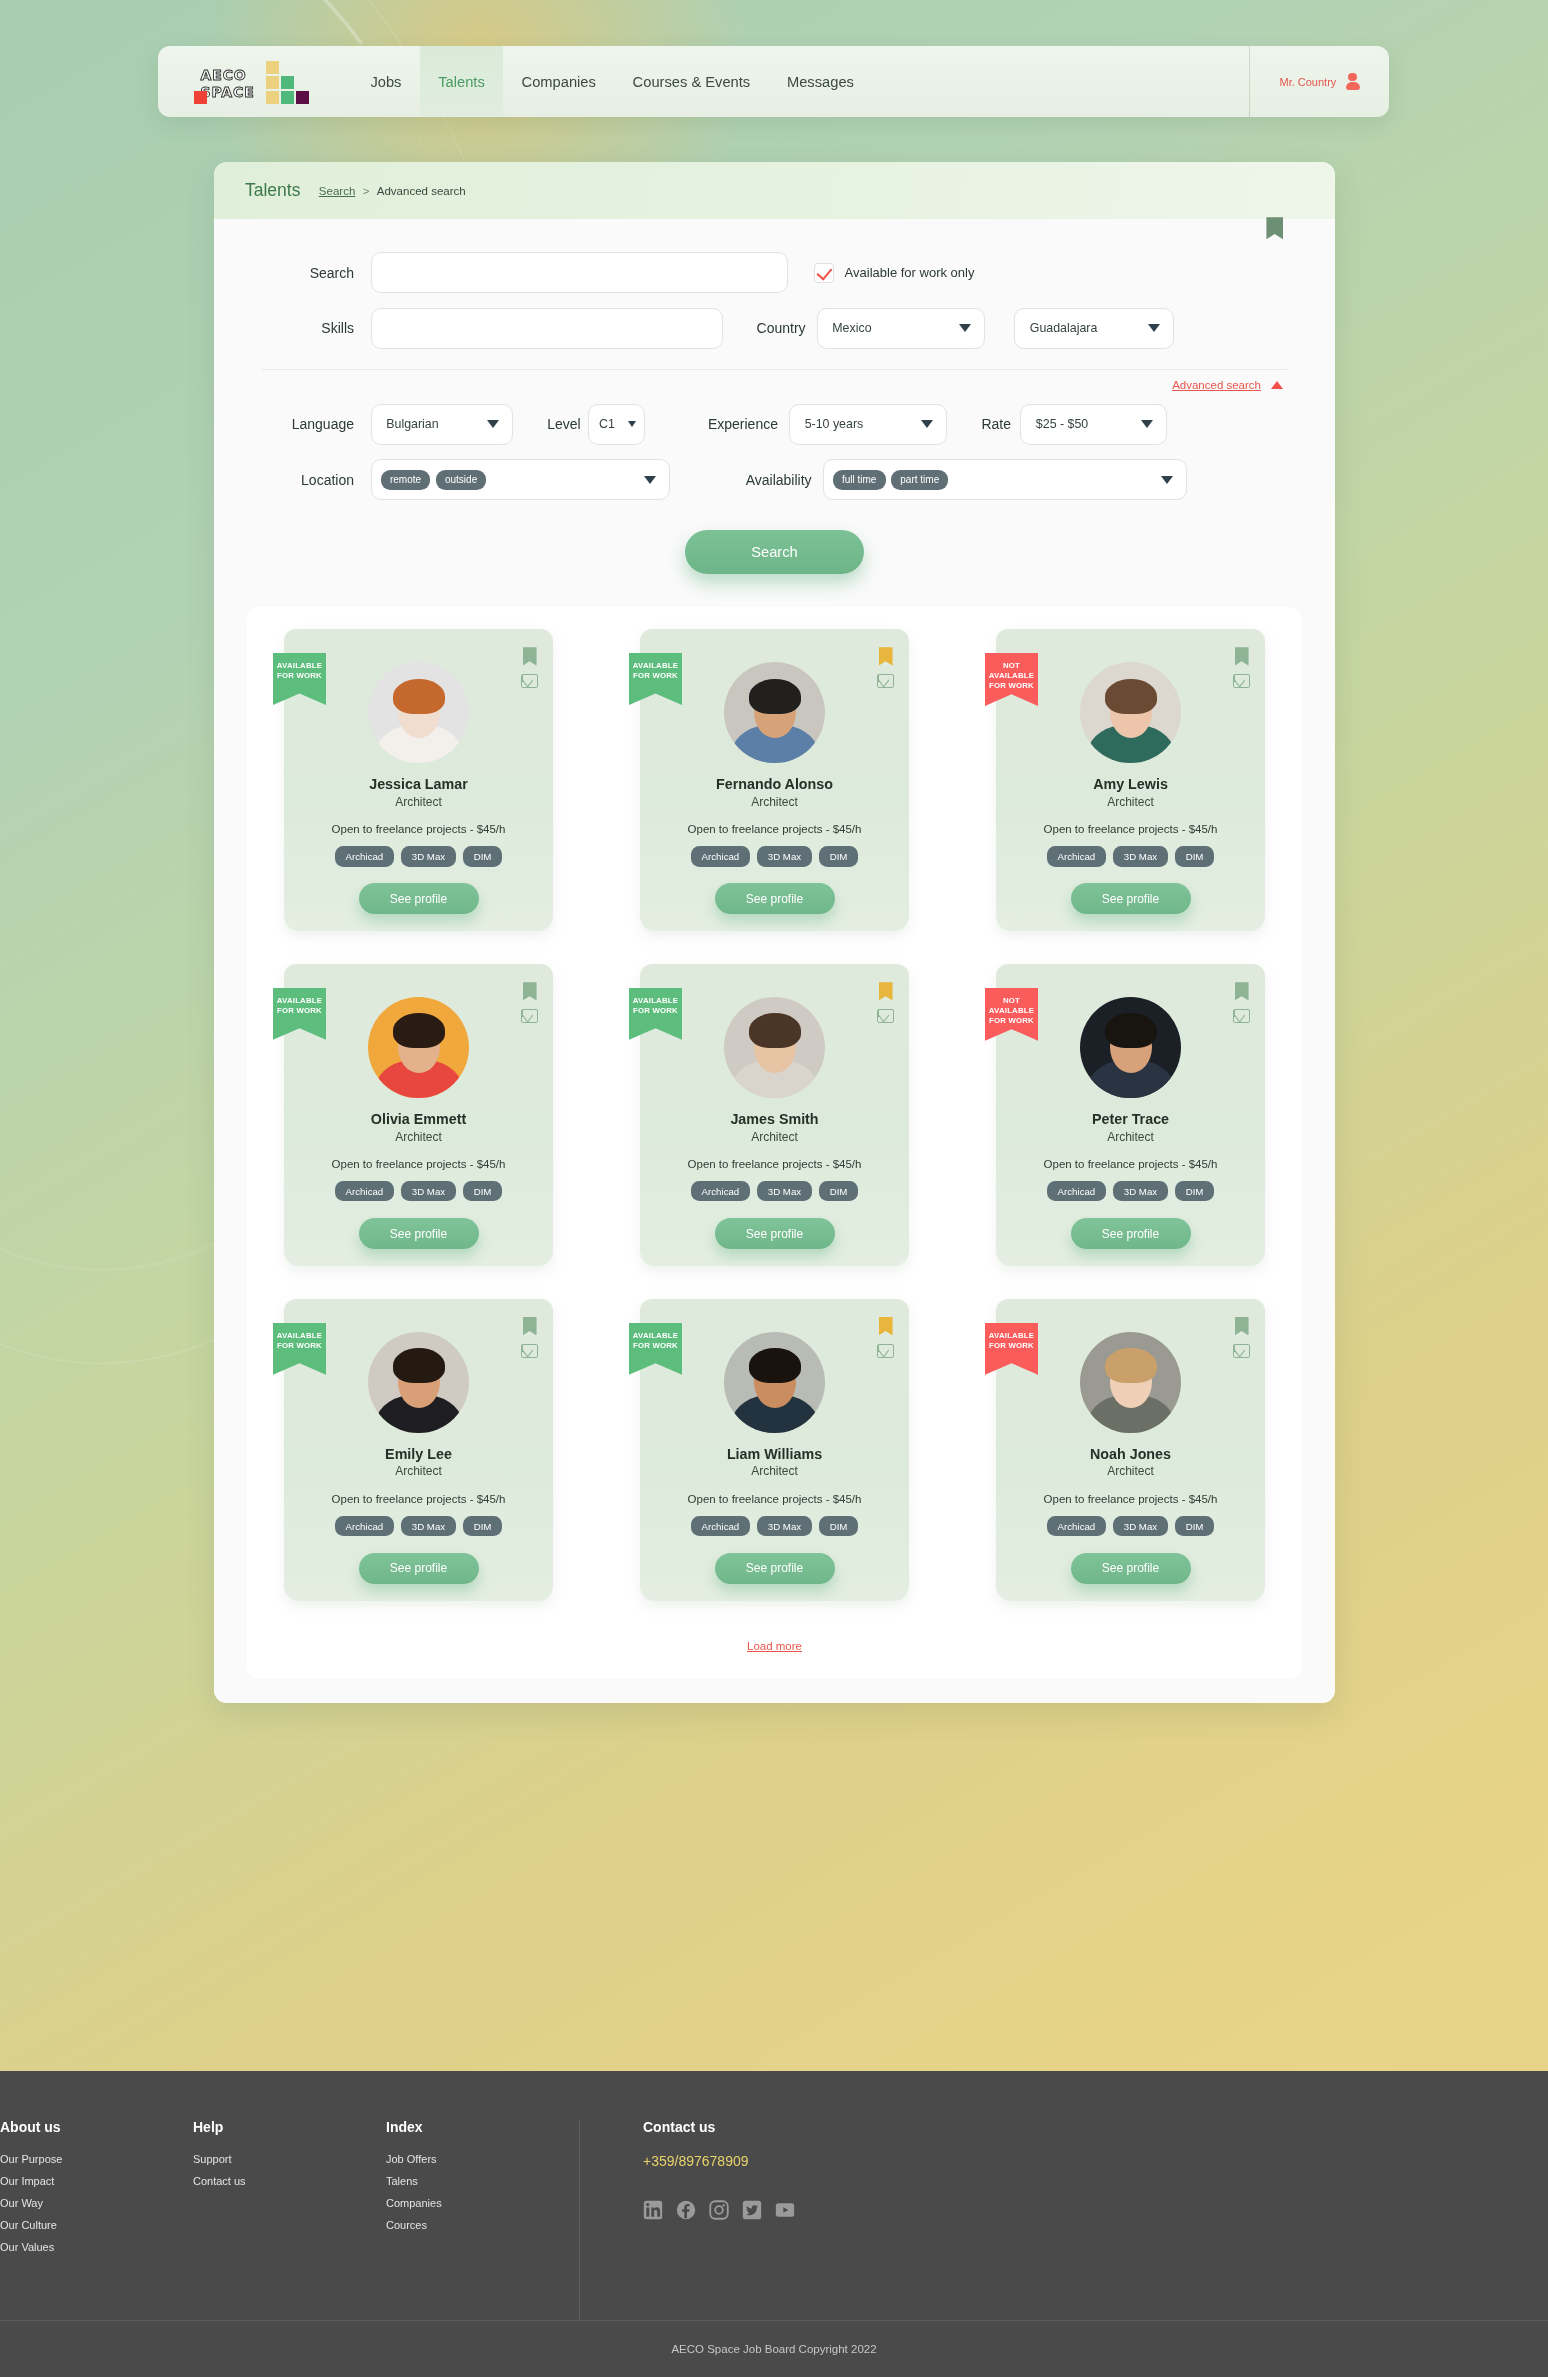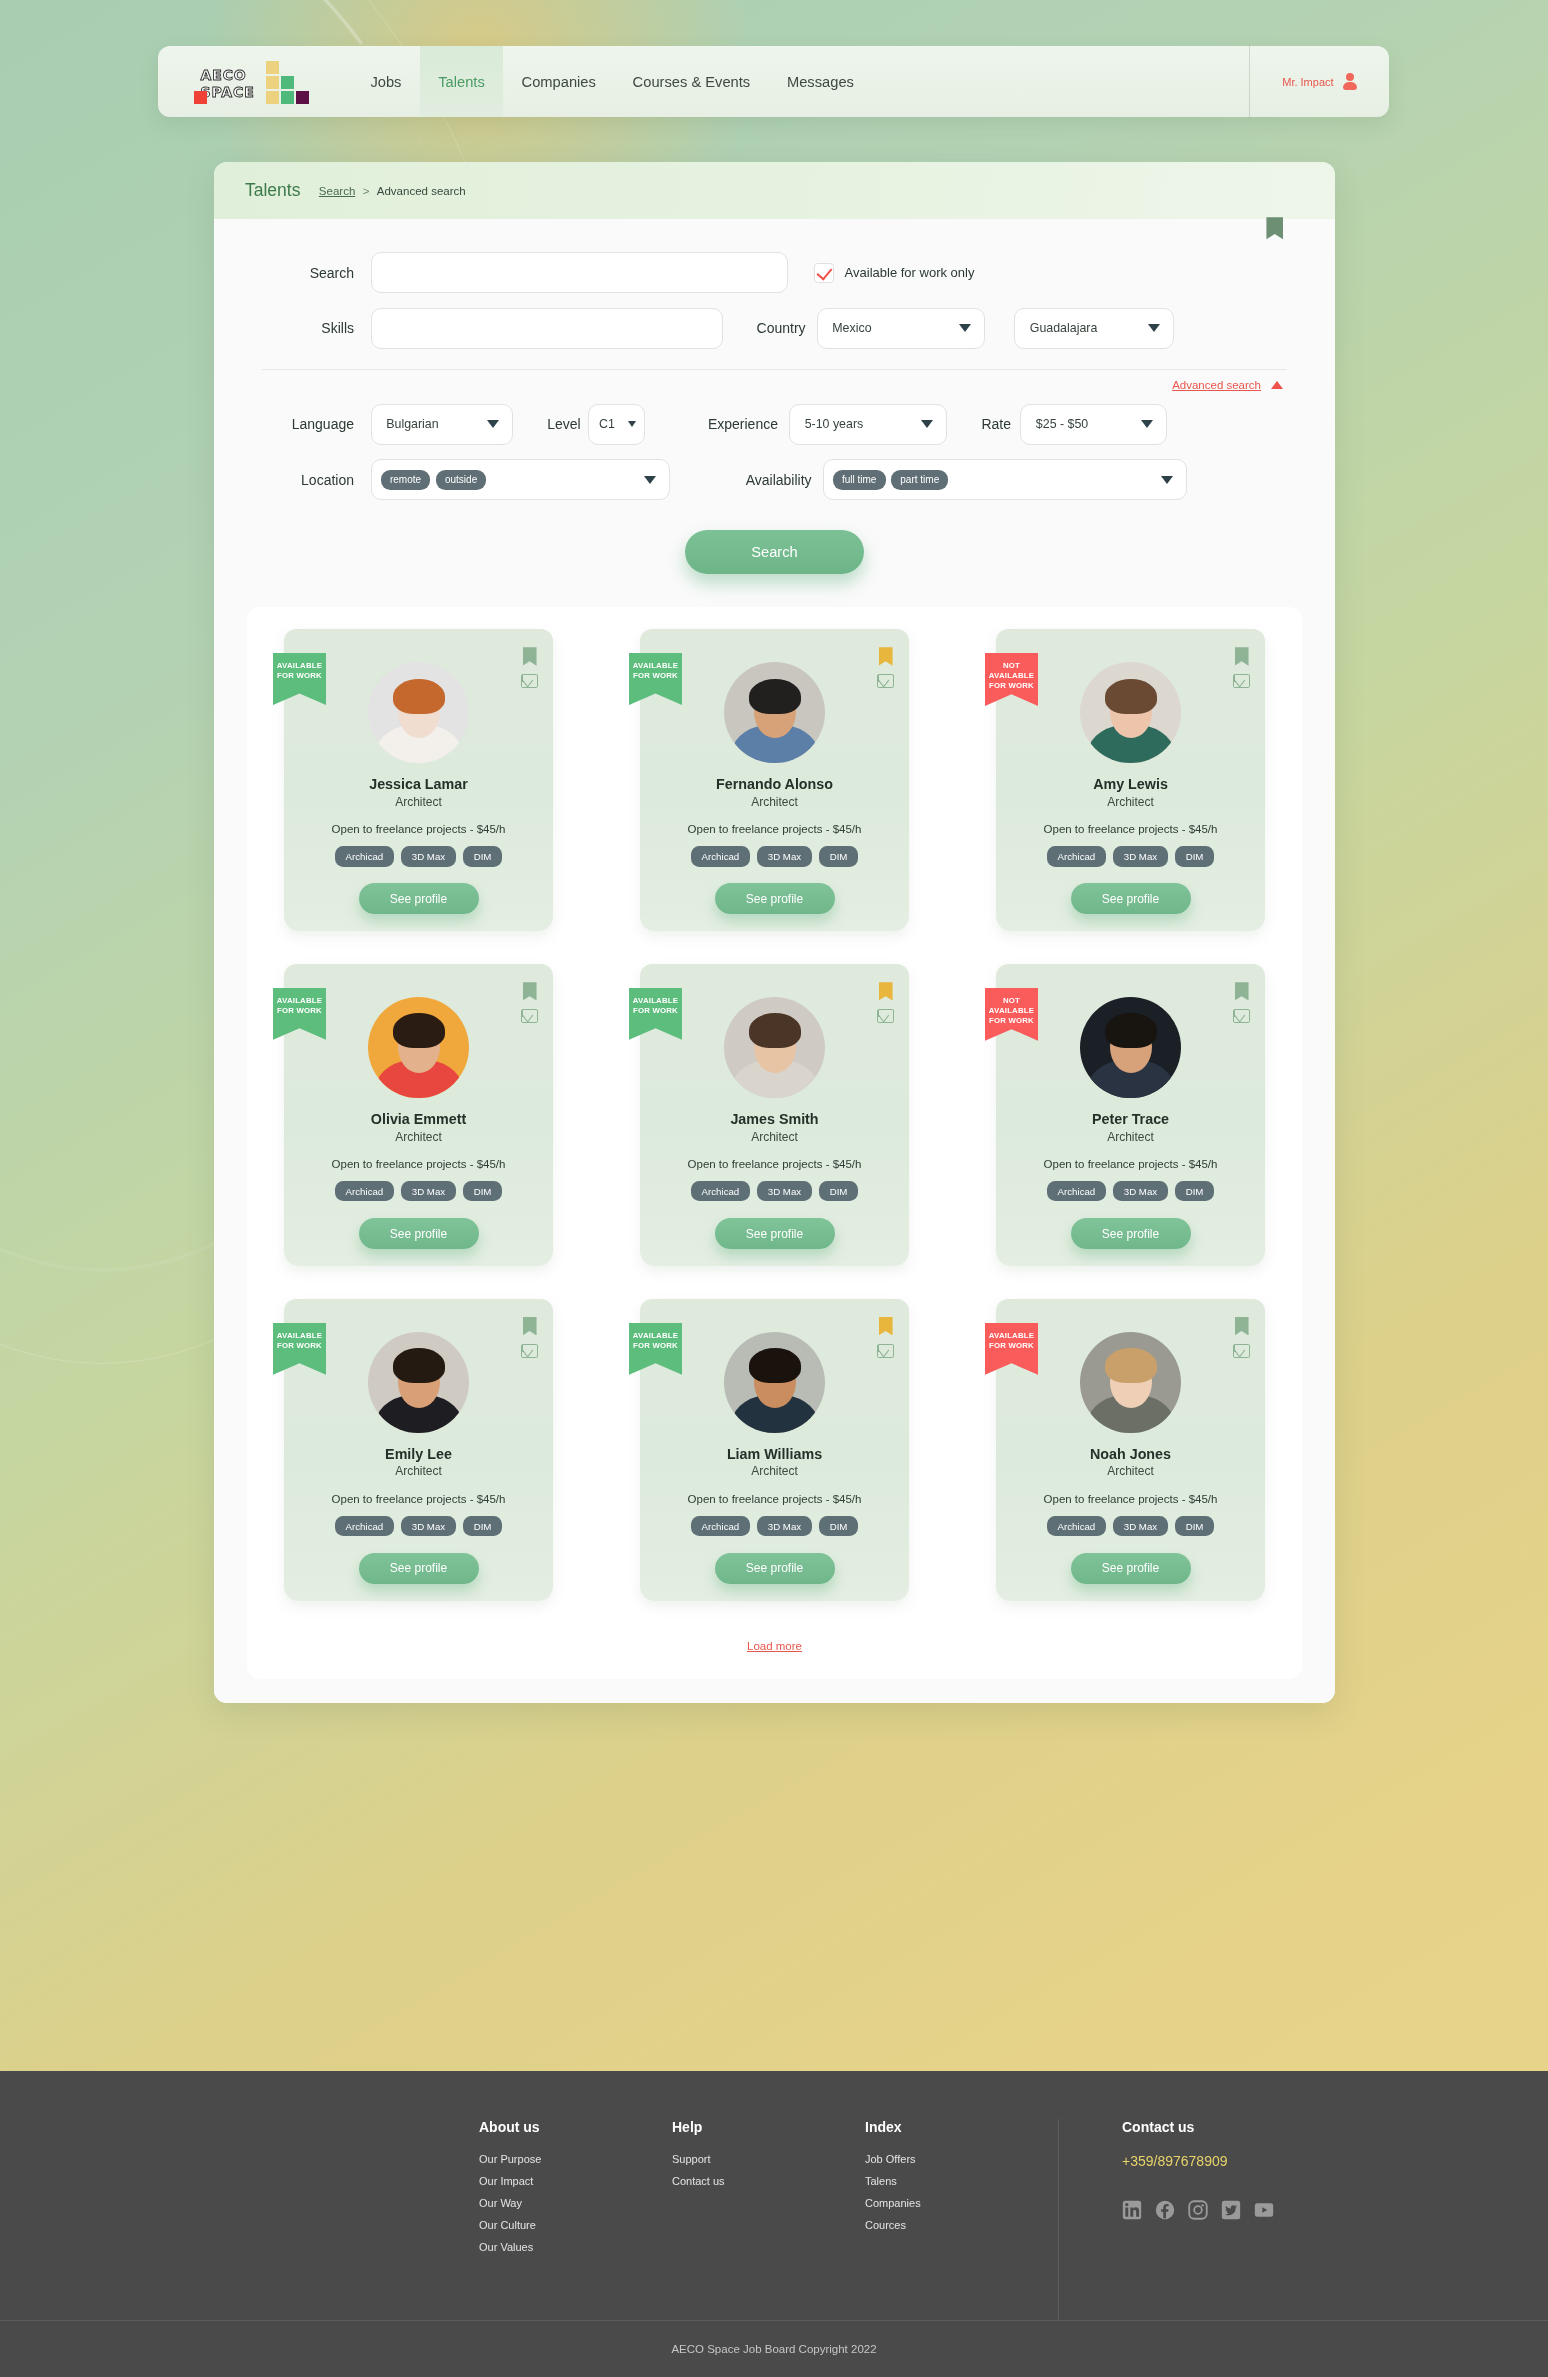--- a/index.html
+++ b/index.html
@@ -233,21 +233,21 @@
     box-shadow: 0 7.4px 13px rgba(110,185,140,0.40);
   }
   .load-more { text-align:center; padding-top: 3.7px; }
   .load-more span { font-size: 11.5px; color:#e8564d; text-decoration: underline; cursor:pointer; }
 
   
   .footer {
     position:absolute; left:0; bottom:0; width: 1548px;
     background:#4a4a4a; color:#fff;
   }
-  .footer-main { height: 249px; display:flex; padding: 48px 0 0 0; justify-content:flex-end; }
+  .footer-main { height: 249px; display:flex; padding: 48px 0 0 0; justify-content:flex-start; }
   .fcols { display:flex; width: 1069px; position:relative; }
   .fcol { width: 193px; }
   .fcol.contact { width: 276px; padding-left: 63px; border-left:0.9px solid #5d5d5d; }
   .fh { font-size: 14px; font-weight:bold; margin-bottom: 18.4px; }
   .fl { font-size: 11px; color:#e4e4e4; margin-bottom: 10px; cursor:pointer; }
   .fphone { font-size: 14px; color:#e8d36b; margin-bottom: 31px; }
   .socials { display:flex; gap: 13px; }
   .soc { width: 20px; height: 20px; color:#9a9a9a; }
   .soc svg { width:20px;height:20px;fill:#9a9a9a; }
   .footer-bottom {
@@ -279,21 +279,21 @@
     </div>
   </div>
   <div class="nav-links">
     <div class="nav-link">Jobs</div>
     <div class="nav-link active">Talents</div>
     <div class="nav-link">Companies</div>
     <div class="nav-link">Courses &amp; Events</div>
     <div class="nav-link">Messages</div>
   </div>
   <div class="nav-user">
-    <div class="nav-user-name">Mr. Impact</div>
+    <div class="nav-user-name">Mr. Country</div>
     <div class="user-ico">
       <i class="user-head"></i>
         <i class="user-body"></i>
     </div>
   </div>
 </div>
 
 <div class="panel">
 
   <div class="panel-head">

